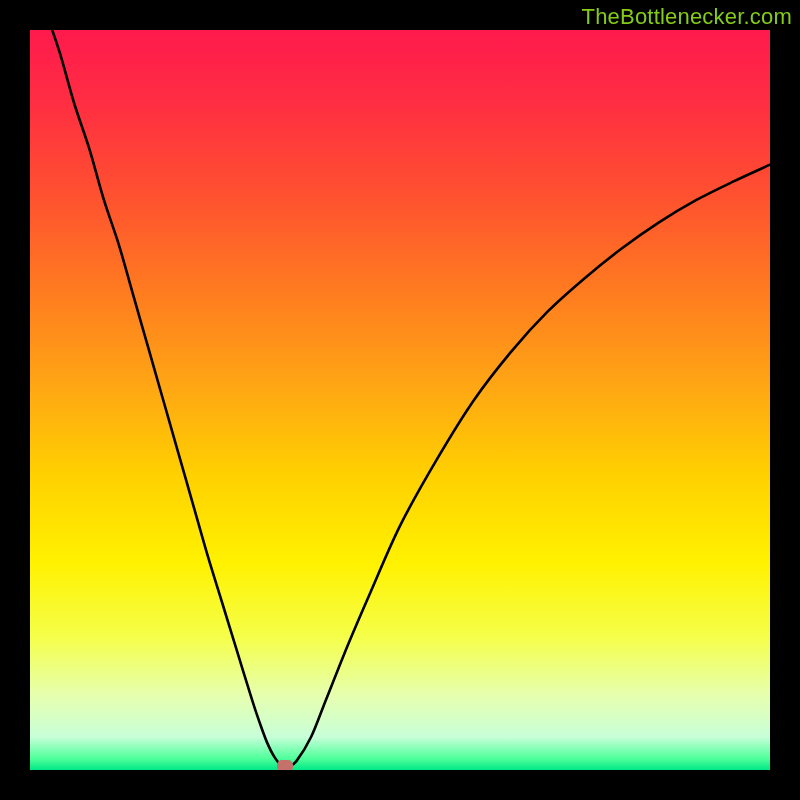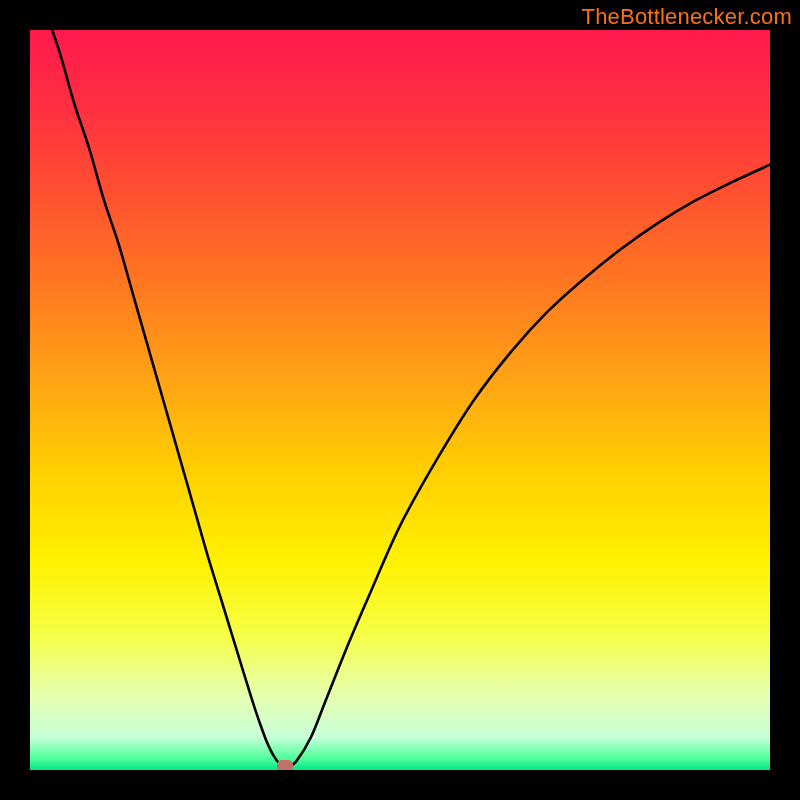--- a/index.html
+++ b/index.html
@@ -24,21 +24,21 @@
     left: 30px;
     top: 30px;
     width: 740px;
     height: 740px;
     overflow: hidden;
   }
   .watermark {
     position: absolute;
     top: 4px;
     right: 8px;
-    color: #f97316;
+    color: #84cc16;
     font-size: 22px;
     font-weight: 400;
     letter-spacing: 0.2px;
     z-index: 5;
   }
   svg { display: block; }
   .marker {
     position: absolute;
     width: 16px;
     height: 12px;

